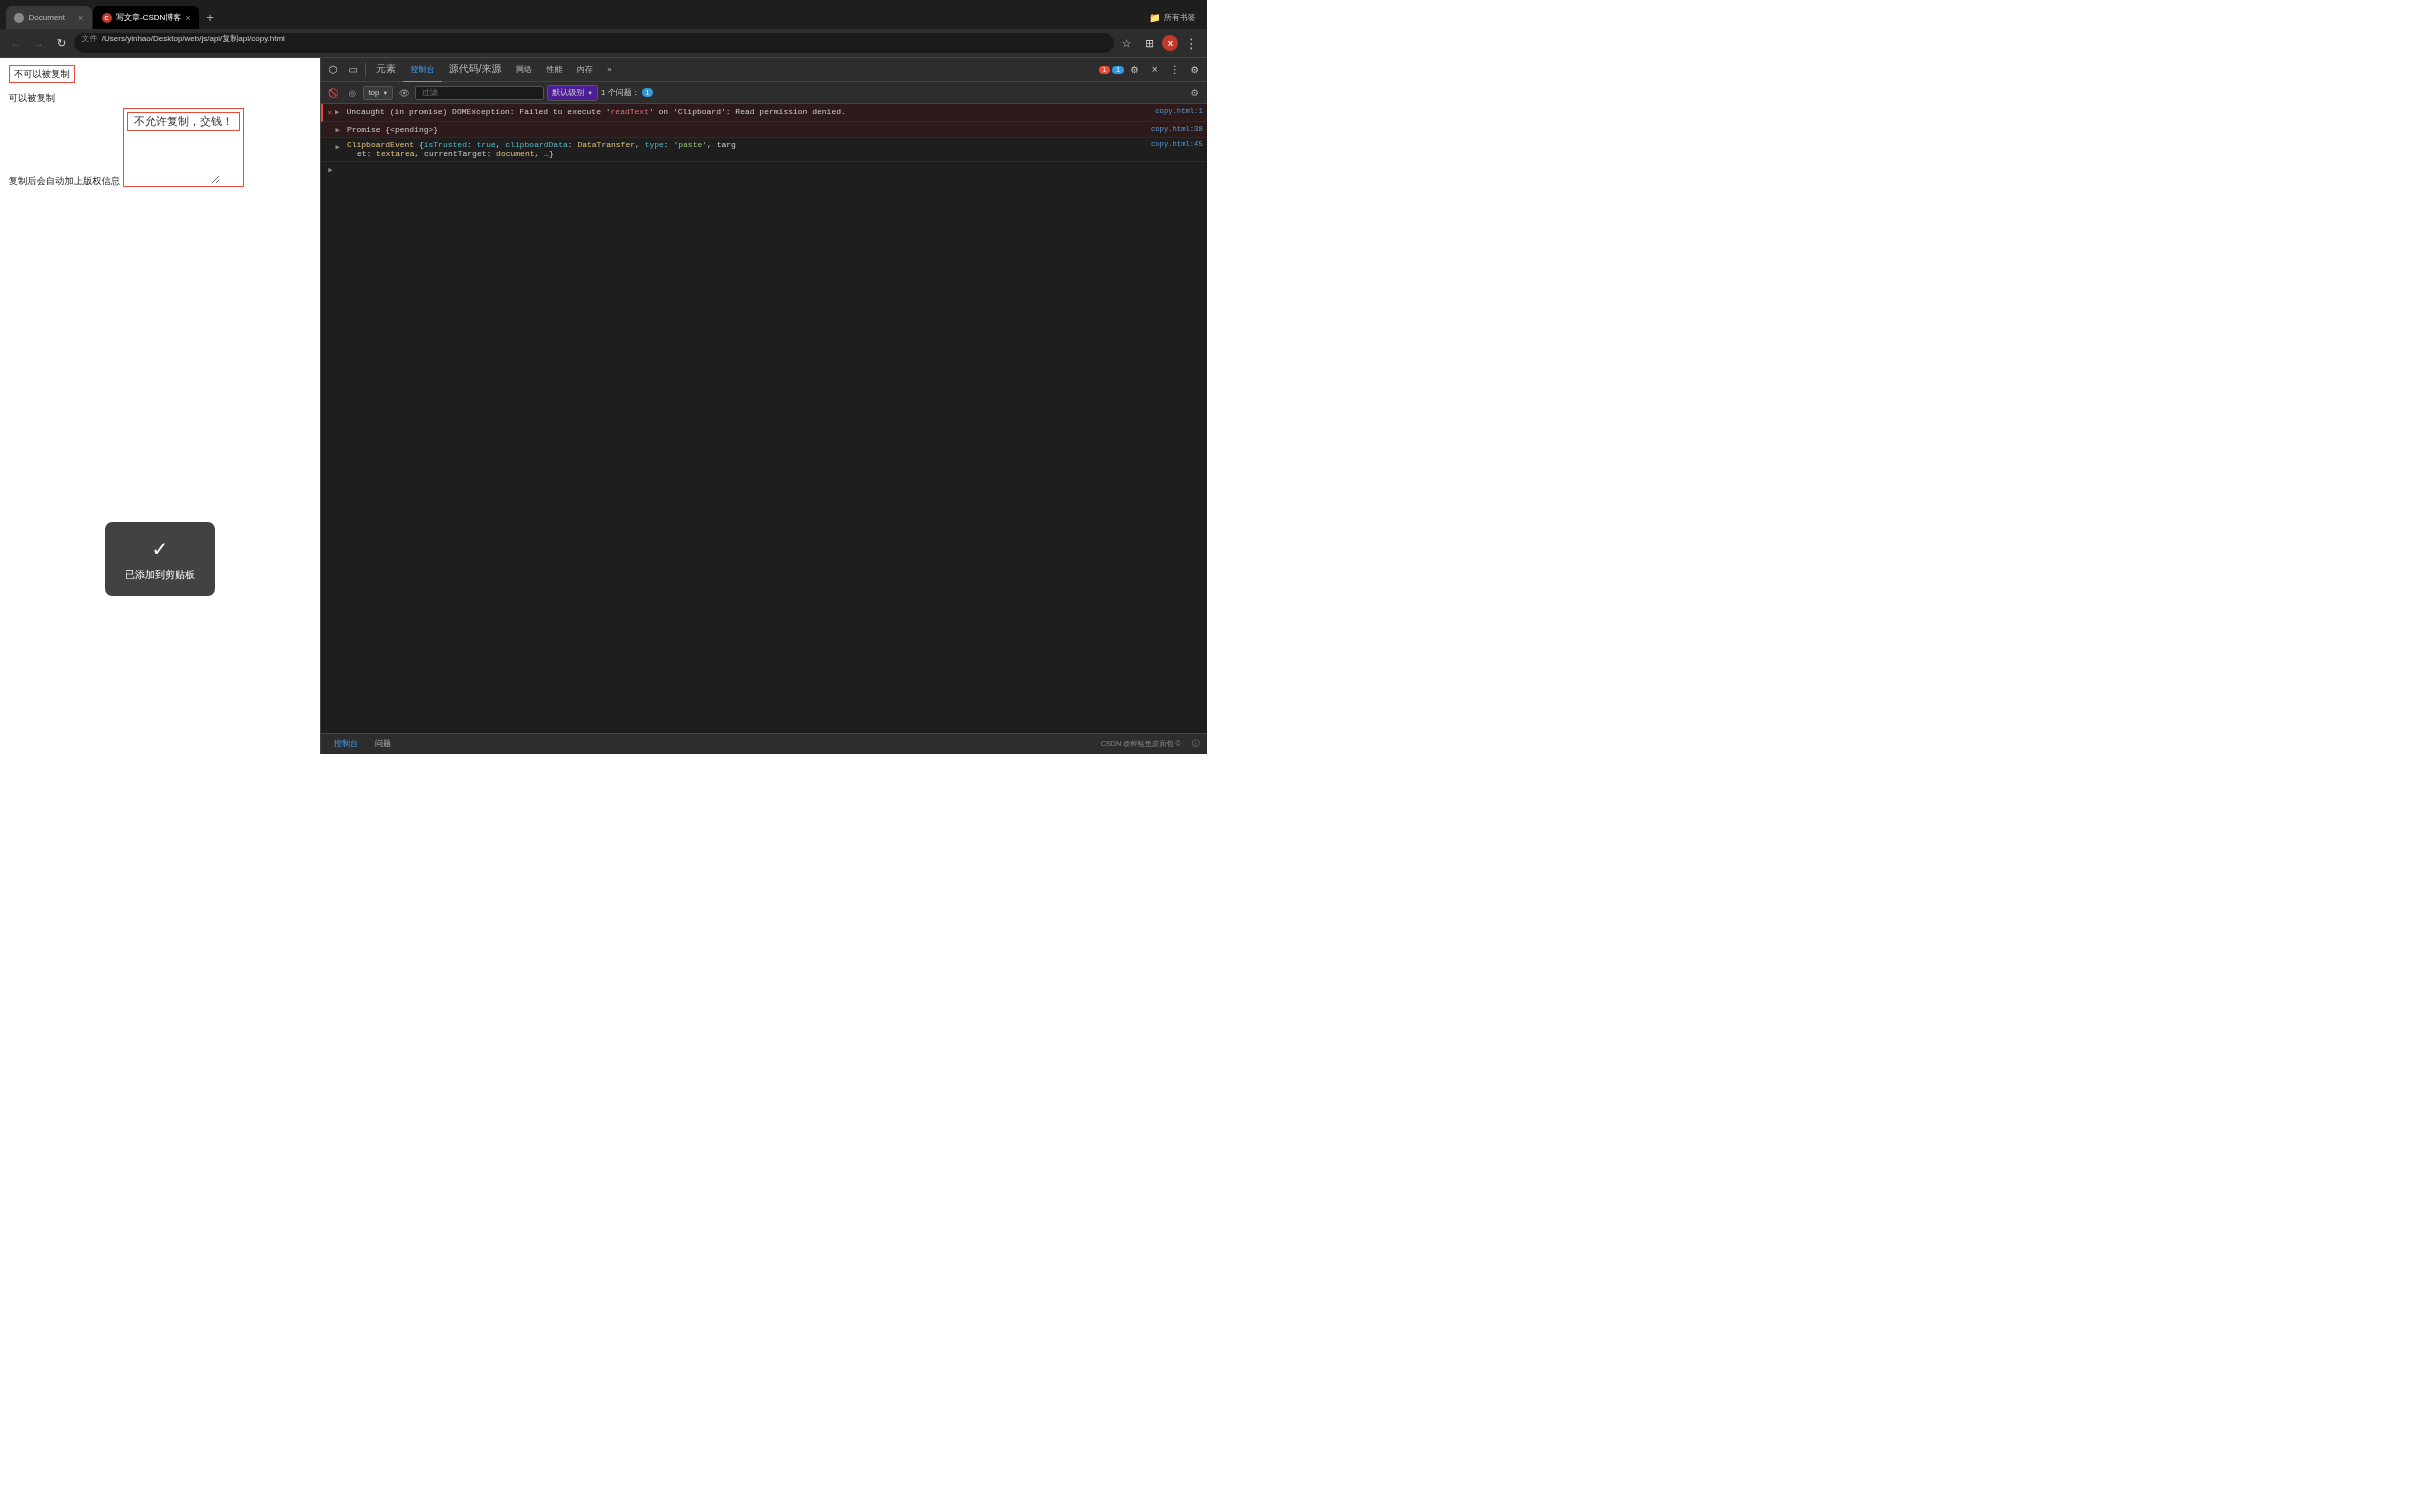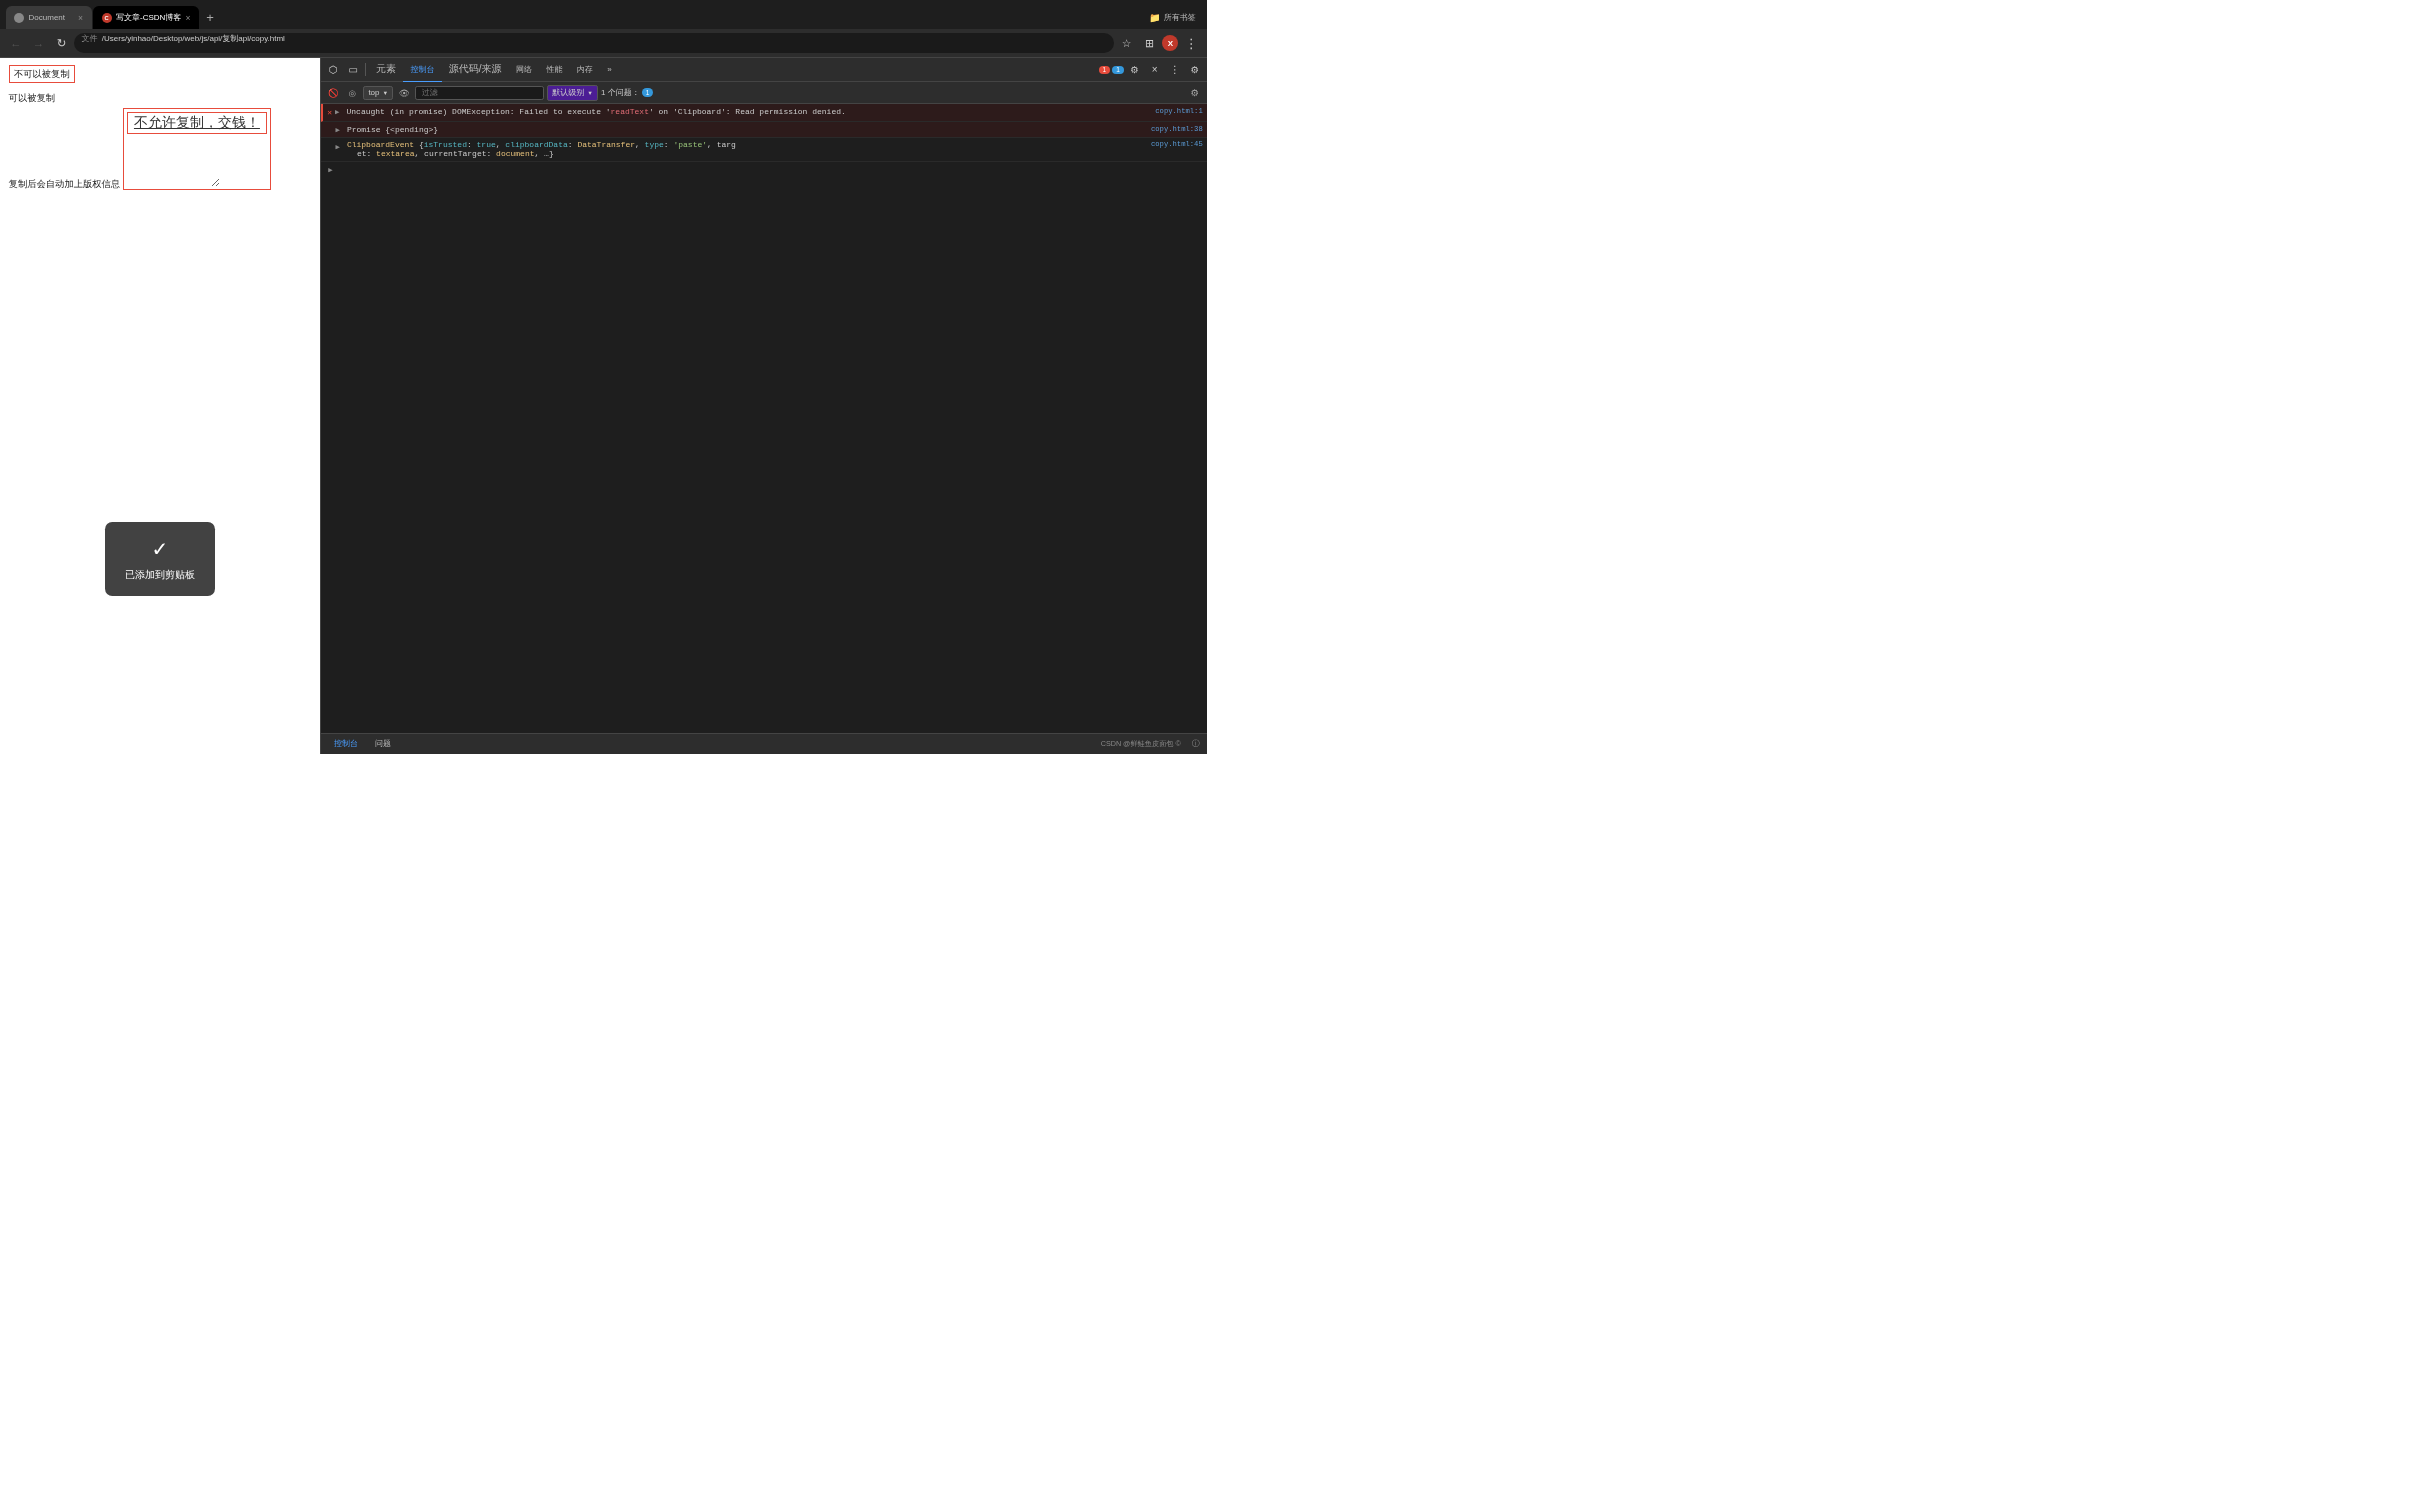--- a/index.html
+++ b/index.html
@@ -67,21 +67,21 @@
       <div style="display:inline-block;border:1.1px solid #e74c3c;padding:1.4px 4.3px;font-size:9.3px;color:#222;margin-bottom:6px;">
         <span>不可以被复制</span>
       </div>
       <br>
       <div style="font-size:9.3px;color:#222;margin-bottom:2.9px;display:inline-block;margin-top:2.9px;">可以被复制</div>
       <br>
       <div style="font-size:9.3px;color:#222;margin-bottom:5.7px;display:inline-block;margin-top:2.9px;">复制后会自动加上版权信息</div>
 
       
       <div style="display:inline-block;border:1.1px solid #e74c3c;padding:2.9px 2.9px 1.4px 2.9px;">
-        <div style="display:inline-block;font-size:14px;color:#333;border:1.1px solid #e74c3c;padding:1.4px 5.7px;margin-bottom:2.9px;text-decoration:underline;">
+        <div style="display:inline-block;font-size:11px;color:#333;border:1.1px solid #e74c3c;padding:1.4px 5.7px;margin-bottom:2.9px;">
           <span>不允许复制，交钱！</span>
         </div>
         <br>
         <textarea style="width: 93px; height: 50px; resize: both; border: none; outline: none; font-size: 8.6px; background: rgb(255, 255, 255); display: block;"></textarea>
       </div>
 
       
       <div style="position:absolute;left:50%;top:72%;transform:translate(-50%,-50%);background:rgba(50,50,50,0.92);border-radius:7.2px;padding:14.4px 20px;display:flex;flex-direction:column;align-items:center;gap:7.2px;min-width:72px;">
         <span style="color:#fff;font-size:20px;font-weight:300;">✓</span>
         <span style="color:#fff;font-size:10px;white-space:nowrap;">已添加到剪贴板</span>

